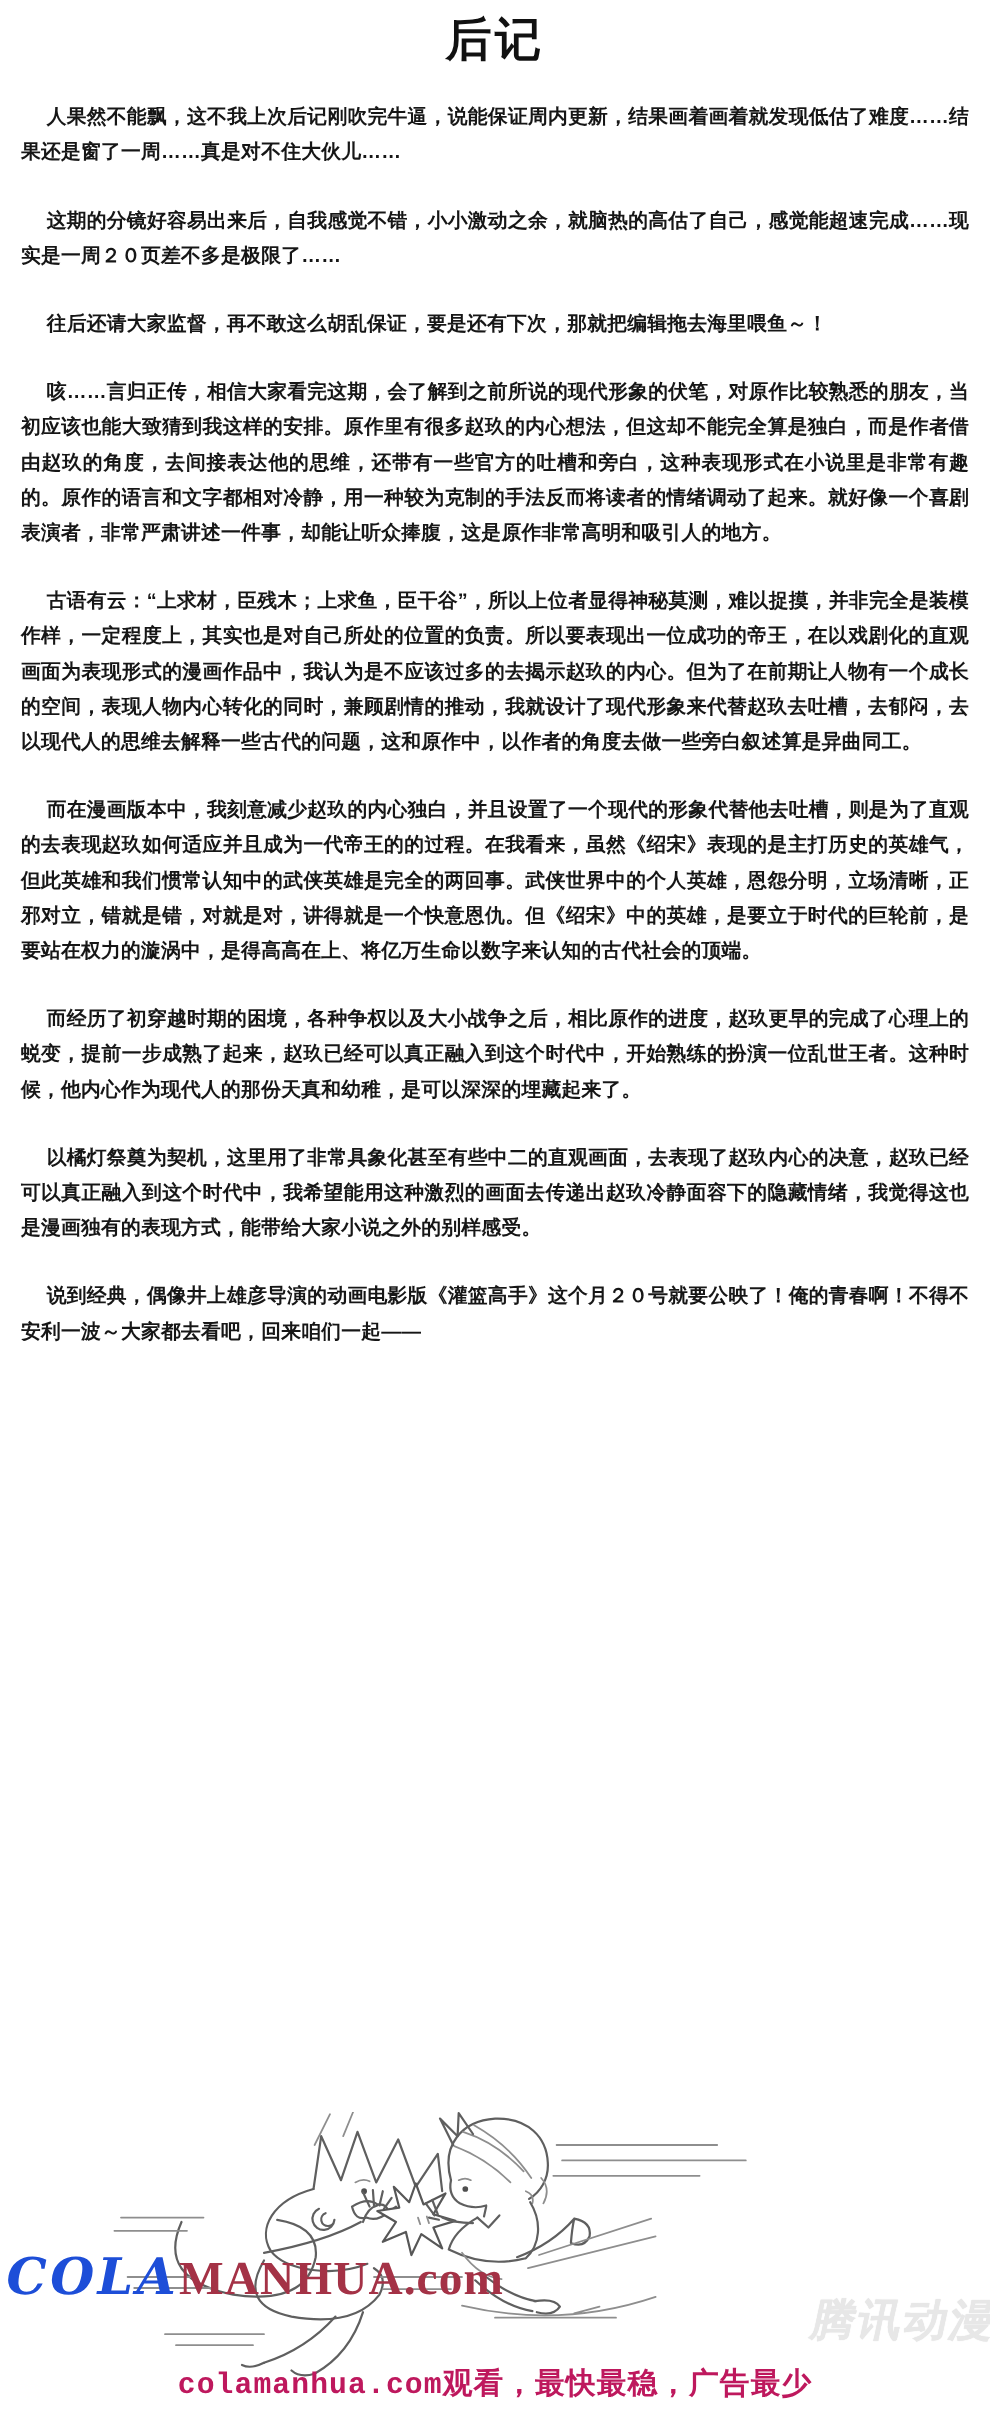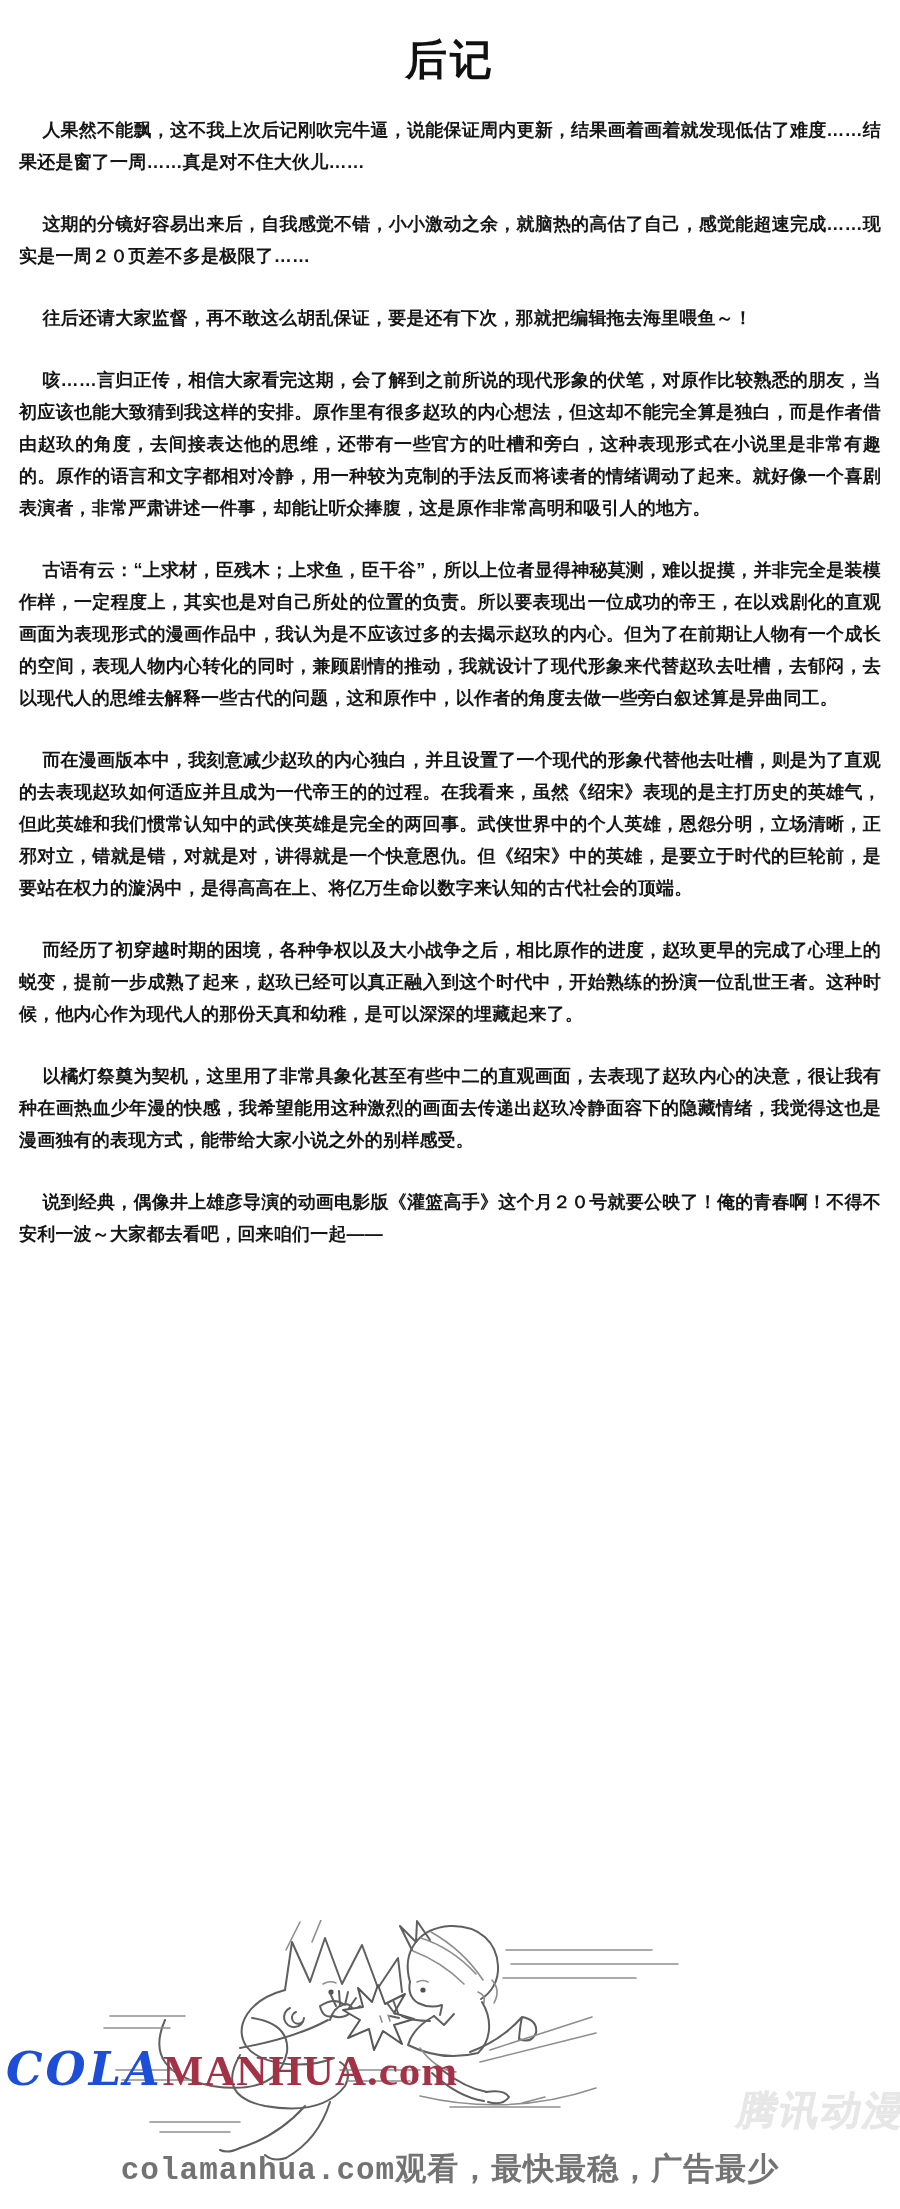--- a/index.html
+++ b/index.html
@@ -6,21 +6,21 @@
   .page{
     position:relative;
     width:900px;
     height:2209px;
     margin:0 auto;
     background:#ffffff;
     overflow:hidden;
     font-family:"Liberation Sans", sans-serif;
     color:#161616;
   }
-  .content{padding:32px 19px 0 19px;}
+  .content{padding:8px 19px 0 19px;}
   .title{
     font-size:42px;
     font-weight:700;
     text-align:center;
     margin:0 0 26px 0;
     letter-spacing:3px;
     color:#111;
   }
   .content p{
     margin:0 0 30px 0;
@@ -54,41 +54,41 @@
     position:absolute;left:738px;top:2090px;line-height:1;
     font-size:40px;font-weight:700;color:#e7e7e7;
     letter-spacing:2px;transform:skewX(-12deg);
     text-shadow:0 0 1px #dcdcdc;white-space:nowrap;
   }
   .promo{
     position:absolute;left:0;top:2148px;width:900px;
     text-align:center;
     font-family:"Liberation Mono", monospace;
     font-weight:700;
-    font-size:31px;color:#737373;letter-spacing:1px;
+    font-size:27px;color:#be185d;letter-spacing:1px;
   }
   svg .ln{fill:none;stroke:#5f5f5f;stroke-width:2;stroke-linecap:round;stroke-linejoin:round;}
   svg .ln-light{fill:none;stroke:#8e8e8e;stroke-width:1.6;stroke-linecap:round;}
   svg .burst{fill:#ffffff;stroke:#575757;stroke-width:2;stroke-linejoin:round;}
   svg .dot{fill:#4f4f4f;stroke:none;}
 </style>
 </head>
 <body>
 
 <div class="page">
   <div class="content">
     <h1 class="title"><span>后记</span></h1>
     <p>人果然不能飘，这不我上次后记刚吹完牛逼，说能保证周内更新，结果画着画着就发现低估了难度……结果还是窗了一周……真是对不住大伙儿……</p>
     <p>这期的分镜好容易出来后，自我感觉不错，小小激动之余，就脑热的高估了自己，感觉能超速完成……现实是一周２０页差不多是极限了……</p>
     <p>往后还请大家监督，再不敢这么胡乱保证，要是还有下次，那就把编辑拖去海里喂鱼～！</p>
     <p class="gap">咳……言归正传，相信大家看完这期，会了解到之前所说的现代形象的伏笔，对原作比较熟悉的朋友，当初应该也能大致猜到我这样的安排。原作里有很多赵玖的内心想法，但这却不能完全算是独白，而是作者借由赵玖的角度，去间接表达他的思维，还带有一些官方的吐槽和旁白，这种表现形式在小说里是非常有趣的。原作的语言和文字都相对冷静，用一种较为克制的手法反而将读者的情绪调动了起来。就好像一个喜剧表演者，非常严肃讲述一件事，却能让听众捧腹，这是原作非常高明和吸引人的地方。</p>
     <p>古语有云：“上求材，臣残木；上求鱼，臣干谷”，所以上位者显得神秘莫测，难以捉摸，并非完全是装模作样，一定程度上，其实也是对自己所处的位置的负责。所以要表现出一位成功的帝王，在以戏剧化的直观画面为表现形式的漫画作品中，我认为是不应该过多的去揭示赵玖的内心。但为了在前期让人物有一个成长的空间，表现人物内心转化的同时，兼顾剧情的推动，我就设计了现代形象来代替赵玖去吐槽，去郁闷，去以现代人的思维去解释一些古代的问题，这和原作中，以作者的角度去做一些旁白叙述算是异曲同工。</p>
     <p>而在漫画版本中，我刻意减少赵玖的内心独白，并且设置了一个现代的形象代替他去吐槽，则是为了直观的去表现赵玖如何适应并且成为一代帝王的的过程。在我看来，虽然《绍宋》表现的是主打历史的英雄气，但此英雄和我们惯常认知中的武侠英雄是完全的两回事。武侠世界中的个人英雄，恩怨分明，立场清晰，正邪对立，错就是错，对就是对，讲得就是一个快意恩仇。但《绍宋》中的英雄，是要立于时代的巨轮前，是要站在权力的漩涡中，是得高高在上、将亿万生命以数字来认知的古代社会的顶端。</p>
     <p class="gap">而经历了初穿越时期的困境，各种争权以及大小战争之后，相比原作的进度，赵玖更早的完成了心理上的蜕变，提前一步成熟了起来，赵玖已经可以真正融入到这个时代中，开始熟练的扮演一位乱世王者。这种时候，他内心作为现代人的那份天真和幼稚，是可以深深的埋藏起来了。</p>
-    <p>以橘灯祭奠为契机，这里用了非常具象化甚至有些中二的直观画面，去表现了赵玖内心的决意，很让我有种在画热血少年漫的快感，我希望能用这种激烈的画面去传递出赵玖冷静面容下的隐藏情绪，我觉得这也是漫画独有的表现方式，能带给大家小说之外的别样感受。</p>
+    <p>以橘灯祭奠为契机，这里用了非常具象化甚至有些中二的直观画面，去表现了赵玖内心的决意，赵玖已经可以真正融入到这个时代中，我希望能用这种激烈的画面去传递出赵玖冷静面容下的隐藏情绪，我觉得这也是漫画独有的表现方式，能带给大家小说之外的别样感受。</p>
     <p class="gap">说到经典，偶像井上雄彦导演的动画电影版《灌篮高手》这个月２０号就要公映了！俺的青春啊！不得不安利一波～大家都去看吧，回来咱们一起——</p>
   </div>
 
   <svg class="sketch" viewBox="0 0 810 250" xmlns="http://www.w3.org/2000/svg">
 
     <path class="ln-light" d="M210,2 L196,30 M231,0 L222,22"></path>
 
     <path class="ln" d="M195,70 L202,22 L220,62 L235,18 L252,64 L272,25 L288,68 L308,38 L312,72"></path>
 
     <path class="ln" d="M195,70 C158,80 144,106 156,126 C170,145 214,150 244,138"></path>

